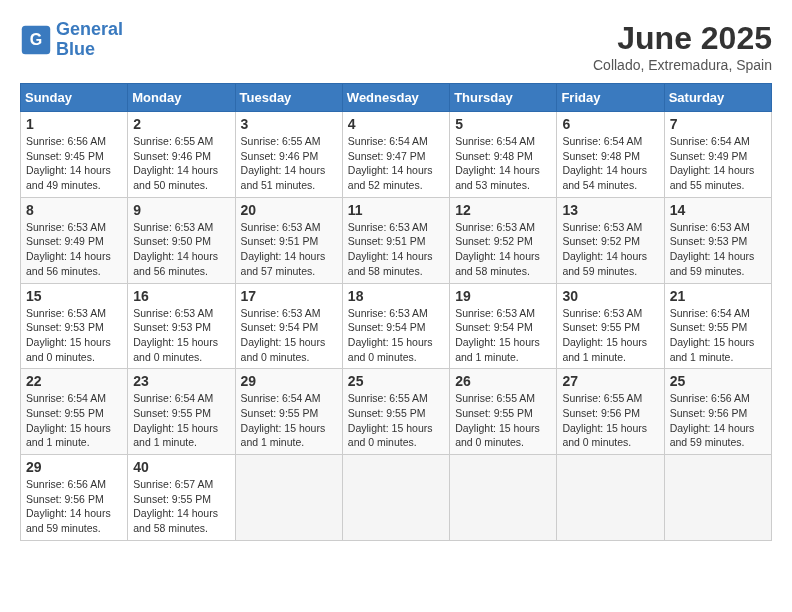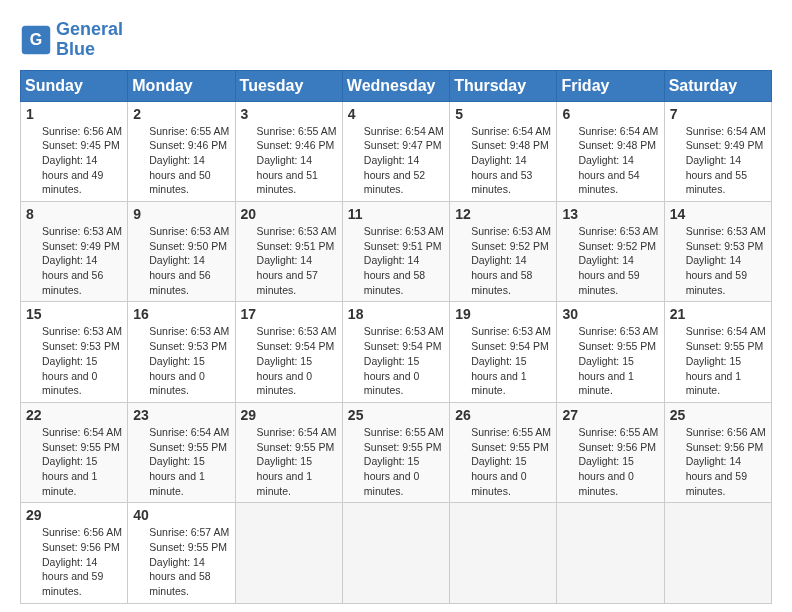--- a/index.html
+++ b/index.html
@@ -50,21 +50,21 @@
     table {
       width: 100%;
       border-collapse: collapse;
       font-size: 11px;
     }
     thead th {
       background-color: #3a7abf;
       color: #fff;
       padding: 6px 4px;
       text-align: left;
-      font-size: 16px;
+      font-size: 13px;
       font-weight: bold;
       border: 1px solid #2d6aad;
     }
     td {
       border: 1px solid #ccc;
       vertical-align: top;
       padding: 4px 5px;
       width: 107px;
       min-height: 80px;
       color: #333;
@@ -76,21 +76,20 @@
     .day-num {
       font-size: 14px;
       font-weight: bold;
       display: block;
       margin-bottom: 2px;
     }
     .day-info {
       font-size: 10.5px;
       line-height: 1.4;
       color: #333;
-      margin-left: 16px;
     }
     tbody tr:nth-child(odd) td:not(.empty) {
       background: #fff;
     }
     tbody tr:nth-child(even) td:not(.empty) {
       background: #f9f9f9;
     }
   </style>
 </head>
 <body>
@@ -98,20 +97,24 @@
 <div class="header-area">
   <div class="logo">
     <svg class="logo-icon" viewBox="0 0 36 36">
       <rect x="2" y="2" width="32" height="32" rx="4" fill="#3a7abf"></rect>
       <text x="18" y="24" text-anchor="middle" fill="white" font-size="18" font-weight="bold" font-family="Arial">G</text>
     </svg>
     <div class="logo-text">
       <span>General</span><br>
       <span style="color:#3a7abf">Blue</span>
     </div>
+  </div>
+  <div class="title-area">
+    <div class="month-year">June 2025</div>
+    <div class="location">Collado, Extremadura, Spain</div>
   </div>
 </div>
 
 <table>
   <thead>
     <tr>
       <th>Sunday</th>
       <th>Monday</th>
       <th>Tuesday</th>
       <th>Wednesday</th>

